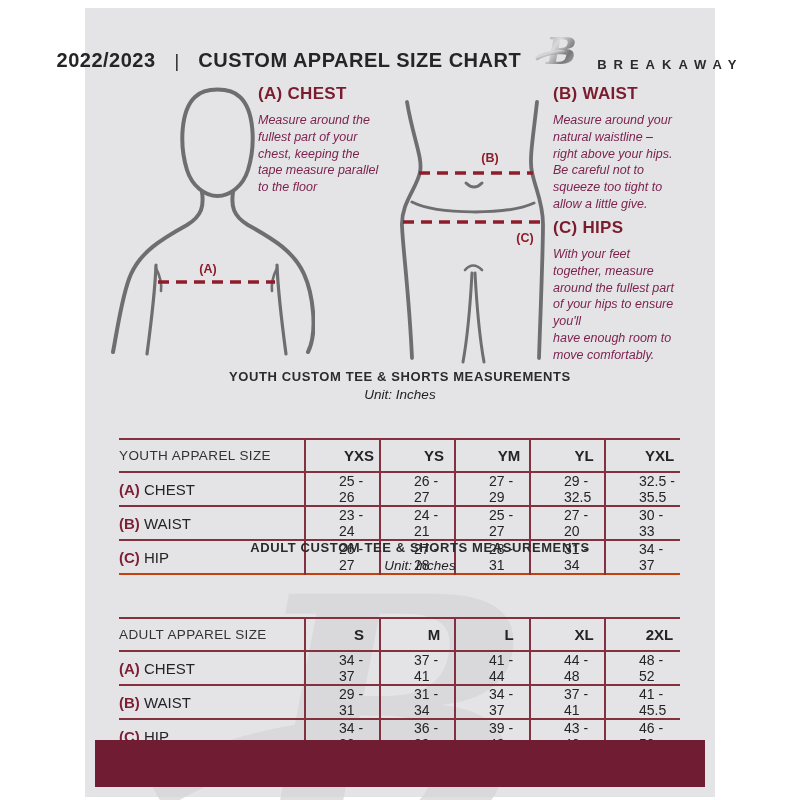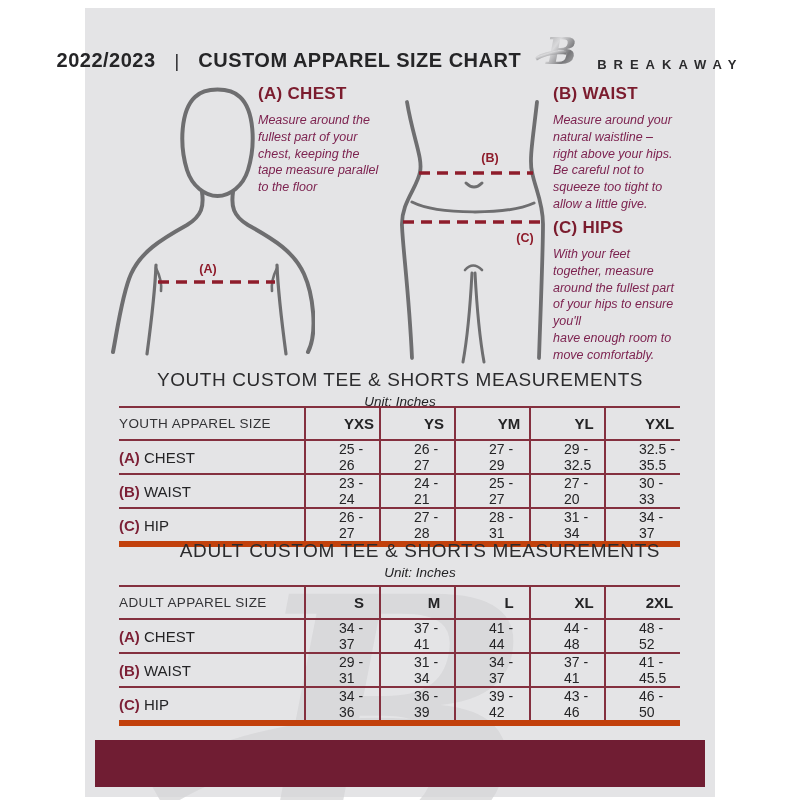--- a/index.html
+++ b/index.html
@@ -20,25 +20,25 @@
 
   
   .fig{position:absolute;z-index:1;}
   .guide{position:absolute;z-index:1;}
   .guide h3{margin:0 0 8px 0;font-size:17px;font-weight:700;color:#7b1c2e;letter-spacing:.3px;}
   .guide p{margin:0;font-size:12.5px;line-height:1.34;font-style:italic;color:#7d2350;
            white-space:pre-line;font-weight:500;}
 
   
   .section-title{position:absolute;left:0;right:0;text-align:center;z-index:1;}
-  .section-title .t{font-size:19px;font-weight:400;letter-spacing:.6px;color:#2b2b2d;}
+  .section-title .t{font-size:13px;font-weight:700;letter-spacing:.6px;color:#2b2b2d;}
   .section-title .u{font-size:13.5px;font-style:italic;color:#232325;margin-top:3px;}
   .tblwrap{position:absolute;left:34px;width:561px;z-index:1;}
   table.mtable{width:561px;border-collapse:collapse;table-layout:fixed;
-               border-bottom:6px solid #c2410c;}
+               border-bottom:2px solid #c2410c;margin-top:32px;}
   table.mtable tr{border-top:2px solid #84303f;}
   table.mtable td{height:31px;padding:0;vertical-align:middle;}
   table.mtable td + td{border-left:2px solid #84303f;padding-left:33px;}
   td.corner{width:185px;font-size:13.5px;letter-spacing:.4px;color:#333336;padding-left:13px;}
   td.colhead{text-align:center;font-size:15px;font-weight:700;color:#242426;}
   td.rowlabel{font-size:15px;color:#242426;padding-left:13px;}
   td.rowlabel .pfx{font-weight:700;color:#7c1f35;}
   td.val{font-size:14px;color:#242426;}
 
   

